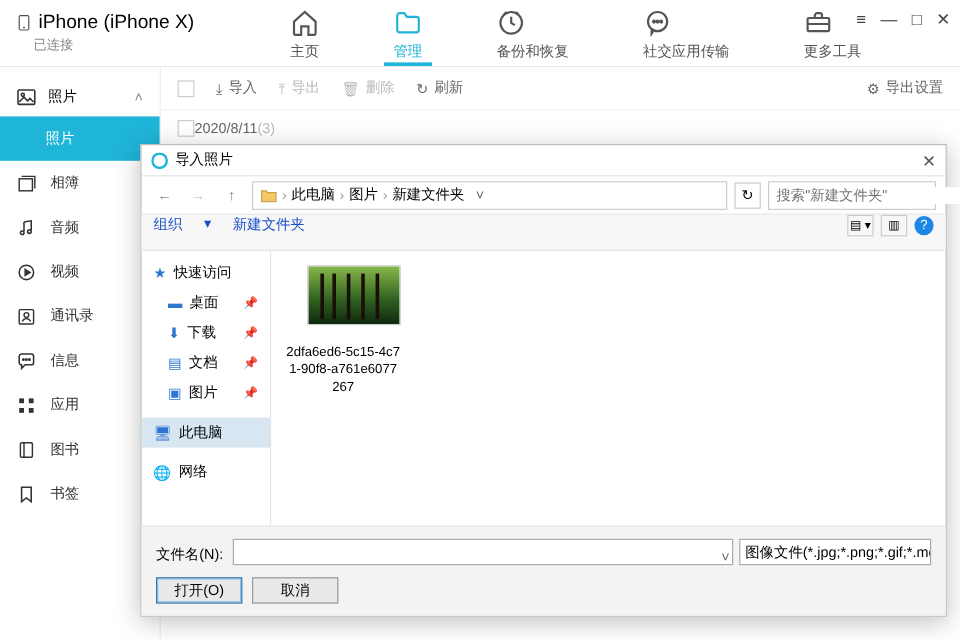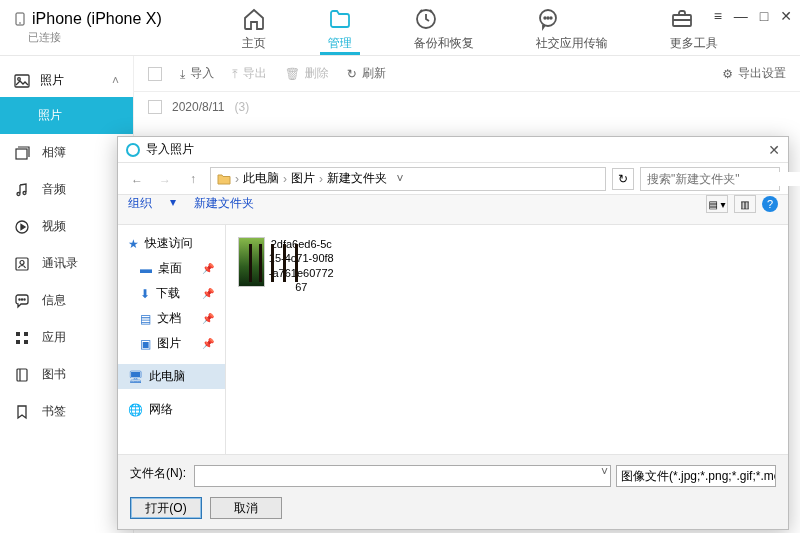--- a/index.html
+++ b/index.html
@@ -23,24 +23,24 @@
 .sb-chev{margin-left:auto;color:#888}
 .sb-sub{background:#1fb5d8;color:#fff;padding:10px 14px 10px 38px;cursor:pointer}
 .sb-item{display:flex;align-items:center;gap:12px;padding:10px 14px;cursor:pointer;color:#333}
 .sb-item svg{width:16px;height:16px}
 .content{flex:1;display:flex;flex-direction:column}
 .toolbar{height:36px;display:flex;align-items:center;gap:18px;padding:0 14px;border-bottom:1px solid #eee;color:#666}
 .tb-check{width:14px;height:14px;border:1px solid #ccc}
 .tb-btn{display:flex;align-items:center;gap:5px;cursor:pointer}
 .tb-btn.disabled{color:#bbb}
 .tb-spacer{flex:1}
-.grouprow{display:flex;align-items:flex-start;gap:10px;padding:8px 14px;color:#666}
+.grouprow{display:flex;align-items:flex-start;padding:8px 14px;color:#666}
 .grouprow .count{color:#bbb}
 
-.dialog{position:absolute;left:117px;top:136px;width:672px;height:394px;border:1px solid #bcbcbc;background:#fff;box-shadow:0 4px 20px rgba(0,0,0,.25);display:flex;flex-direction:column}
+.dialog{position:absolute;left:117px;top:120px;width:672px;height:394px;border:1px solid #bcbcbc;background:#fff;box-shadow:0 4px 20px rgba(0,0,0,.25);display:flex;flex-direction:column}
 .dlg-title{height:26px;display:flex;align-items:center;padding:0 8px;gap:6px;border-bottom:1px solid #e4e4e4;font-size:12px}
 .dlg-close{margin-left:auto;cursor:pointer;font-size:14px;color:#555}
 .dlg-addr{height:32px;display:flex;align-items:center;gap:6px;padding:0 8px;border-bottom:1px solid #e4e4e4}
 .nav-btn{width:22px;height:22px;display:flex;align-items:center;justify-content:center;color:#888;cursor:pointer}
 .addrbox{flex:1;height:24px;border:1px solid #ccc;display:flex;align-items:center;padding:0 6px;gap:4px}
 .addrbox .crumb{display:flex;align-items:center;gap:3px}
 .addrbox .sep{color:#999}
 .addr-drop{width:18px;text-align:center;color:#666;cursor:pointer}
 .refresh-btn{width:22px;height:22px;border:1px solid #ccc;display:flex;align-items:center;justify-content:center;cursor:pointer}
 .searchbox{width:140px;height:24px;border:1px solid #ccc;display:flex;align-items:center;padding:0 6px;color:#999}
@@ -50,26 +50,26 @@
 .dlg-toolbar .right{margin-left:auto;display:flex;align-items:center;gap:6px}
 .view-btn{width:22px;height:18px;border:1px solid #ccc;display:flex;align-items:center;justify-content:center;font-size:10px;cursor:pointer}
 .help-ic{width:16px;height:16px;border-radius:50%;background:#1e88e5;color:#fff;display:flex;align-items:center;justify-content:center;font-size:11px;cursor:pointer}
 .dlg-body{flex:1;display:flex;overflow:hidden}
 .tree{width:108px;border-right:1px solid #e4e4e4;padding:6px 0;overflow:auto}
 .tree-item{display:flex;align-items:center;gap:6px;padding:4px 10px;cursor:pointer}
 .tree-item.sel{background:#d8e6f2}
 .tree-sub{padding-left:22px}
 .pin{margin-left:auto;color:#bbb;font-size:10px}
 .files{flex:1;padding:12px;display:flex;align-items:flex-start}
-.file{width:96px;display:flex;align-items:flex-start;gap:4px;cursor:pointer}
+.file{width:96px;display:flex;flex-direction:column;align-items:flex-end;gap:16px;cursor:pointer}
 .thumb{width:78px;height:50px;background:linear-gradient(180deg,#87b84a 0%,#2e5d1f 60%,#0e2a0e 100%);border:1px solid #ccc;position:relative}
 .thumb::before{content:"";position:absolute;left:10px;top:6px;width:3px;height:38px;background:#1a0f07;box-shadow:10px 0 #1a0f07,22px 0 #1a0f07,34px 0 #1a0f07,46px 0 #1a0f07}
 .fname{text-align:center;font-size:11px;line-height:1.3;word-break:break-all}
 .dlg-footer{border-top:1px solid #e4e4e4;padding:10px 12px;display:flex;flex-direction:column;gap:10px;background:#f3f3f3}
-.fn-row{display:flex;align-items:flex-start;gap:8px}
+.fn-row{display:flex;align-items:flex-end;gap:8px}
 .fn-row label{white-space:nowrap}
 .fn-row input{flex:1;height:22px;border:1px solid #aaa;padding:0 4px}
 .filter{width:160px;height:22px;border:1px solid #aaa;display:flex;align-items:center;padding:0 4px;font-size:11px;background:#fff;overflow:hidden;white-space:nowrap}
 .btn-row{display:flex;gap:8px}
 .btn{width:72px;height:22px;border:1px solid #999;background:#e9e9e9;cursor:pointer;display:flex;align-items:center;justify-content:center}
 .btn.primary{border:1px solid #2e77b6;box-shadow:inset 0 0 0 1px #8fc1e8}
 </style>
 </head>
 <body>
 

